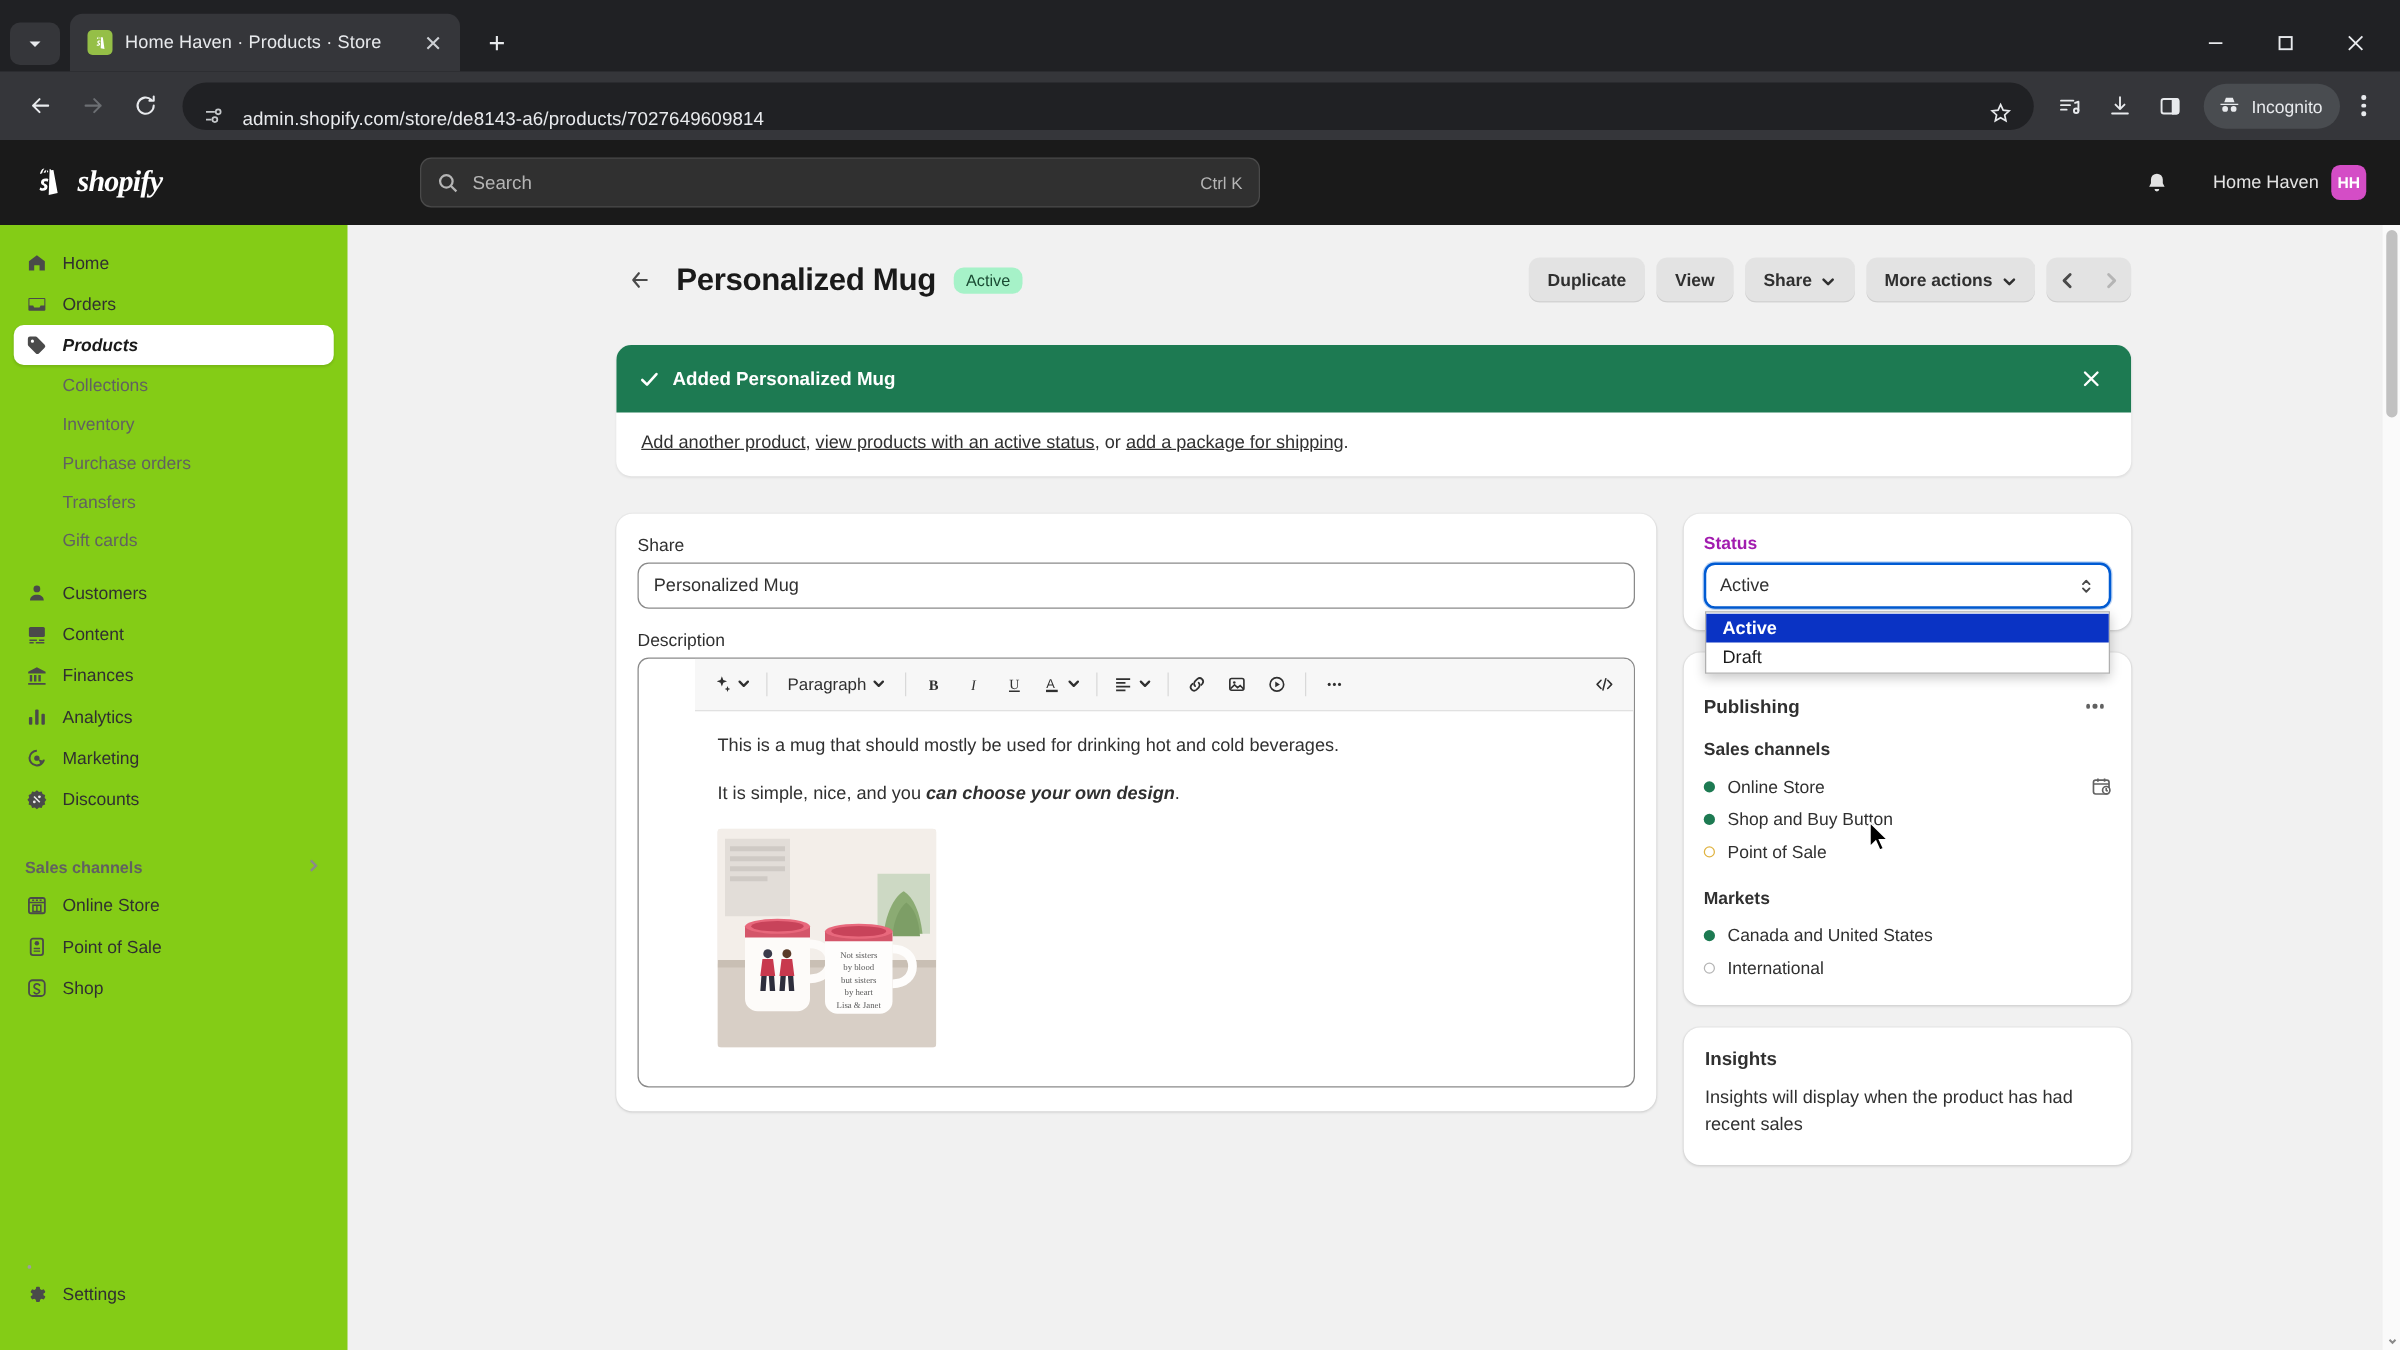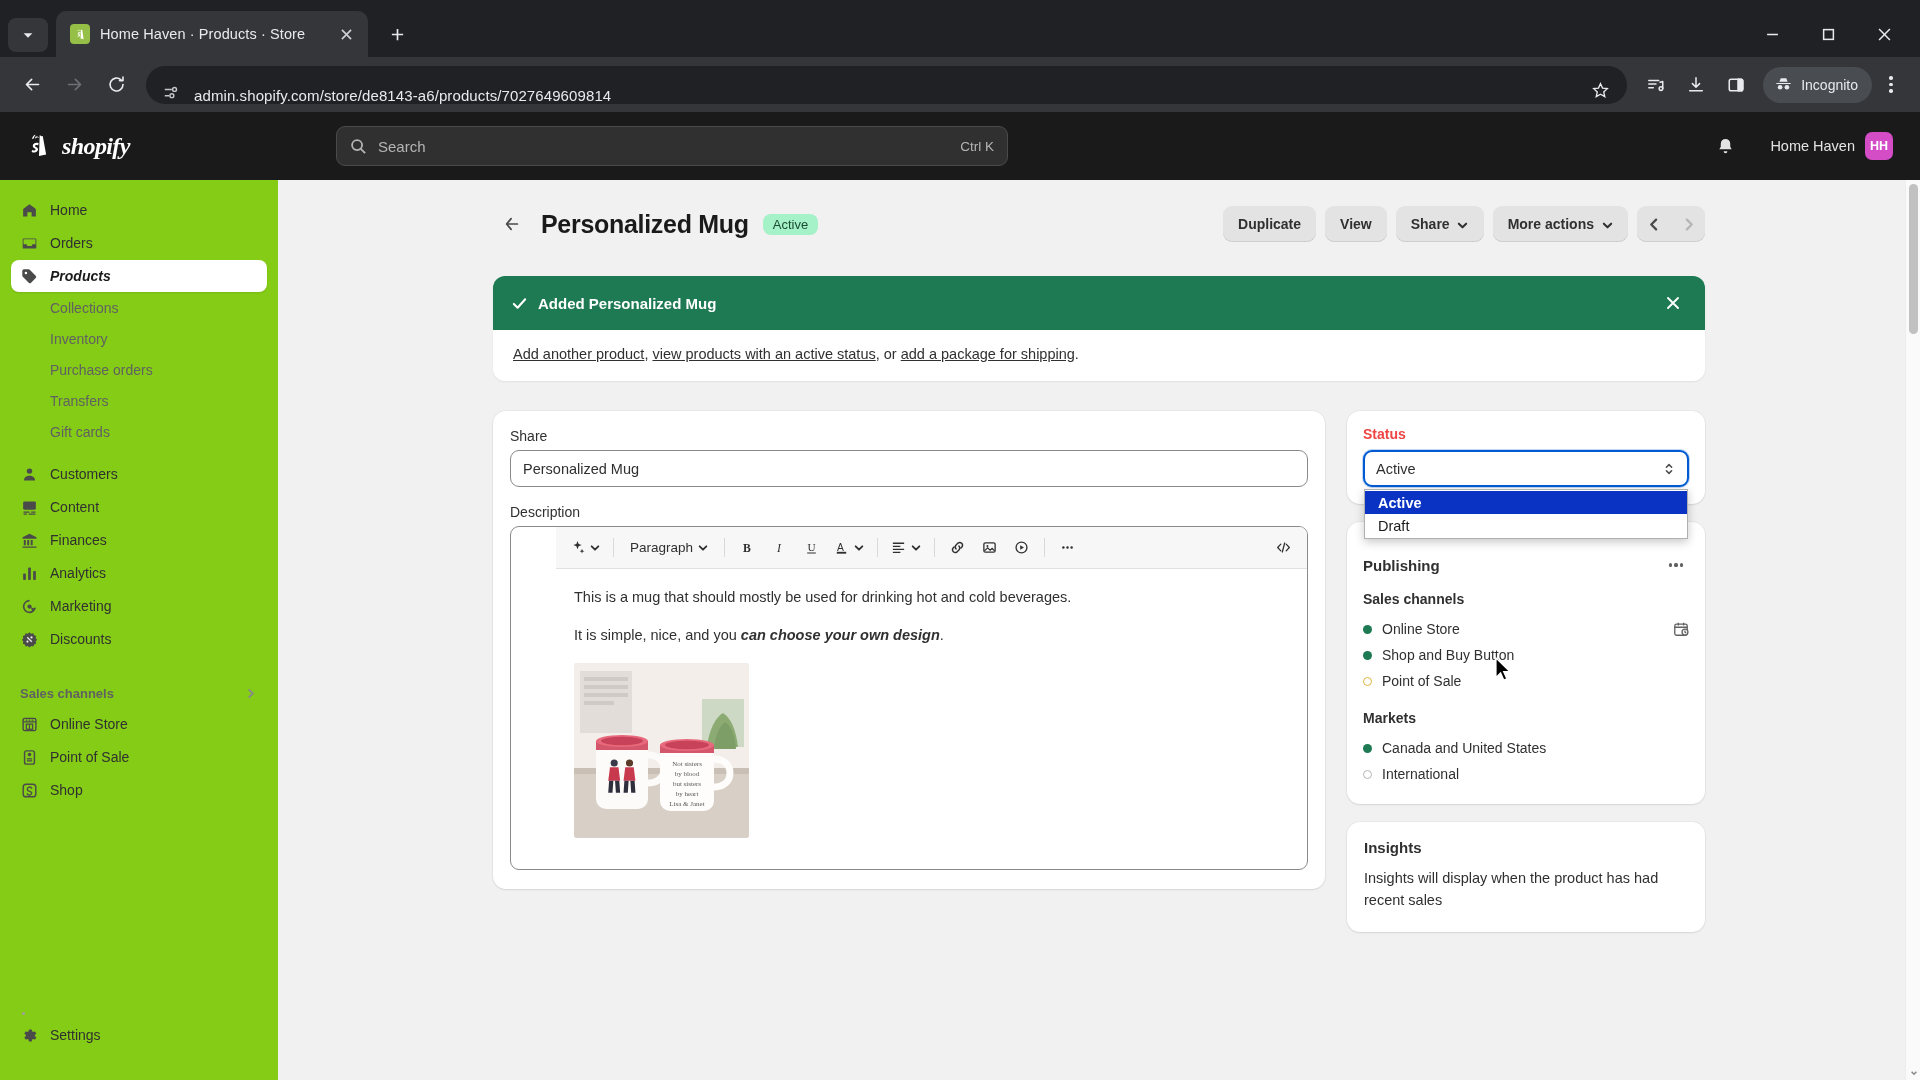--- a/index.html
+++ b/index.html
@@ -203,21 +203,21 @@
   .rte-content p { font-size:14.5px; color:#303030; line-height:1.55; margin-bottom:16px; }
   .rte-content p b { font-weight:700; font-style:italic; }
   .rte-img {
     width:175px; height:175px; border-radius:3px; margin-top:6px; overflow:hidden;
     background:#efe9e4; position:relative;
   }
 
   
   .side-card { background:#fff; border-radius:13px; box-shadow:0 1px 2px rgba(0,0,0,.09), 0 0 0 1px rgba(0,0,0,.03); margin-bottom:18px; }
   .side-pad { padding:15px 16px 17px; }
-  .side-title { font-size:14px; font-weight:600; color:#ef4444; margin-bottom:8px; }
+  .side-title { font-size:14px; font-weight:600; color:#a21caf; margin-bottom:8px; }
   .select-wrap { position:relative; }
   .select-box {
     width:100%; height:37px; border:2px solid #005bd3; border-radius:9px; background:#fff;
     display:flex; align-items:center; padding:0 11px; cursor:pointer; position:relative;
     box-shadow:0 0 0 1px rgba(0,91,211,.25);
   }
   .select-box .val { font-size:14.5px; color:#303030; flex:1; }
   .select-box .caret { width:14px; height:14px; display:flex; flex-direction:column; align-items:center; justify-content:center; gap:2px; }
   .select-box .caret svg { width:12px; height:14px; stroke:#4a4a4a; fill:none; stroke-width:1.7; stroke-linecap:round; stroke-linejoin:round; }
   .select-menu {

